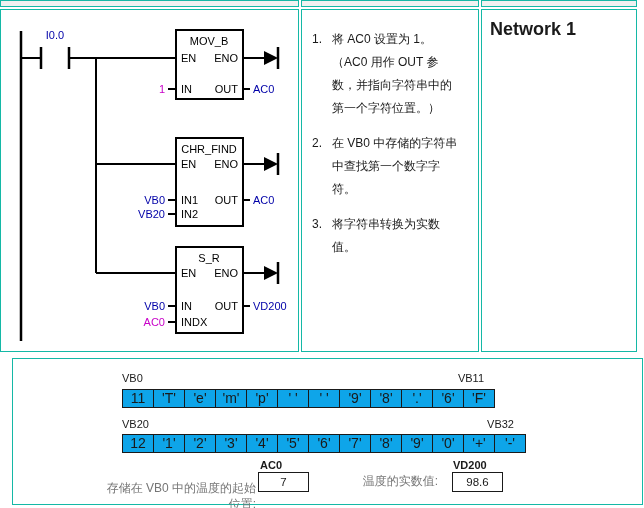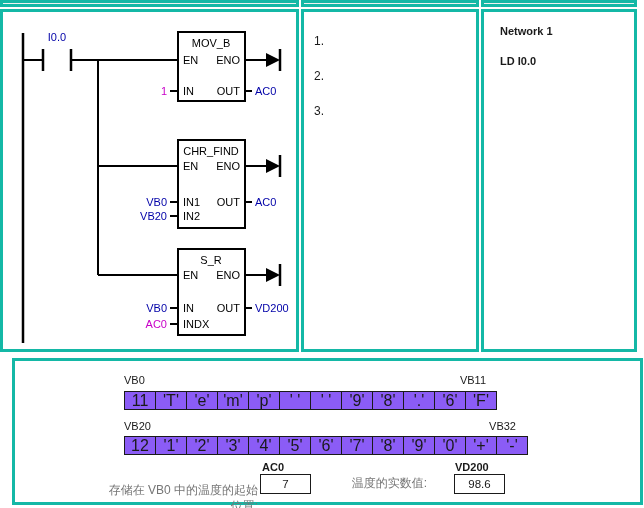--- a/index.html
+++ b/index.html
@@ -1,44 +1,44 @@
 <!DOCTYPE html>
 <html><head>
 <meta charset="utf-8">
 <style>
   html,body{margin:0;padding:0;background:#fff;}
   body{width:644px;height:508px;position:relative;overflow:hidden;
        font-family:"Liberation Sans","DejaVu Sans",sans-serif;color:#1a1a1a;}
-  .cell{position:absolute;border:3px solid #14b8a6;background:#fff;box-sizing:border-box;}
+  .cell{position:absolute;border:1px solid #14b8a6;background:#fff;box-sizing:border-box;}
   .strip{background:#f0f0f0;}
   
   #strip-a{left:0;top:0;width:299px;height:7px;}
   #strip-b{left:301px;top:0;width:178px;height:7px;}
   #strip-c{left:481px;top:0;width:156px;height:7px;}
   
   #cell-ladder{left:0;top:9px;width:299px;height:343px;}
   #cell-notes{left:301px;top:9px;width:178px;height:343px;padding:18px 6px 0 10px;}
   #cell-code{left:481px;top:9px;width:156px;height:343px;padding:8px 10px 0 8px;}
   
   #cell-memory{left:12px;top:358px;width:631px;height:147px;}
 
   
   .note{display:flex;margin-bottom:12px;font-size:12px;line-height:23px;}
   .note .num{width:20px;flex:none;}
   .note .txt{white-space:pre-wrap;width:142px;}
 
   
-  #cell-code p{margin:0 0 7px 8px;font-size:11px;font-weight:bold;line-height:23px;}
+  #cell-code p{margin:0 0 7px 0;font-size:18px;font-weight:bold;line-height:23px;}
 
   
   .mem-label-row{position:absolute;display:flex;justify-content:space-between;
                  font-size:11px;color:#1a1a1a;}
   .mem-table{position:absolute;display:flex;}
   .mem-cell{width:30px;height:17px;border:1px solid #1a1a1a;margin-left:-1px;
-            font-size:16px;line-height:17px;text-align:center;background:#8b5cf6;flex:none;}
+            font-size:14px;line-height:17px;text-align:center;background:#0ea5e9;flex:none;}
   .mem-cell:first-child{margin-left:0;}
   .caption{position:absolute;color:#757575;font-size:12px;line-height:16px;
            text-align:right;white-space:pre-wrap;}
   .reg-label{position:absolute;font-size:11px;font-weight:bold;color:#1a1a1a;}
   .reg-box{position:absolute;width:51px;height:20px;border:1px solid #1a1a1a;
            box-sizing:border-box;font-size:11.5px;line-height:18px;text-align:center;background:#fff;}
 
   
   text{font-family:"Liberation Sans","DejaVu Sans",sans-serif;font-size:11px;fill:#000;}
   .op{fill:#0000A8;}
@@ -111,32 +111,40 @@
     <text x="180" y="316">INDX</text>
     <path d="M242,263 H266" stroke="#000" stroke-width="2" fill="none"></path>
     <polygon points="263,256 277,263 263,270" fill="#000"></polygon>
     <path d="M277,252 V274" stroke="#000" stroke-width="2.5" fill="none"></path>
   </svg>
 </div>
 
 <div id="cell-notes" class="cell">
   <div class="note">
     <span class="num">1.</span>
+    <span class="txt">将 AC0 设置为 1。
+（AC0 用作 OUT 参
+数，并指向字符串中的
+第一个字符位置。）</span>
   </div>
   <div class="note">
     <span class="num">2.</span>
+    <span class="txt">在 VB0 中存储的字符串
+中查找第一个数字字
+符。</span>
   </div>
   <div class="note">
     <span class="num">3.</span>
+    <span class="txt">将字符串转换为实数
+值。</span>
   </div>
 </div>
 
 <div id="cell-code" class="cell">
   <p>Network 1</p>
-  <p>LD I0.0</p>
 </div>
 
 <div id="cell-memory" class="cell">
 
   <div class="mem-label-row" style="left:109px;top:13px;width:362px;">
     <span>VB0</span>
     <span>VB11</span>
   </div>
   <div class="mem-table" style="left:109px;top:30px;">
     <div class="mem-cell">11</div>
@@ -171,16 +179,16 @@
     <div class="mem-cell">'0'</div>
     <div class="mem-cell">'+'</div>
     <div class="mem-cell">'-'</div>
   </div>
 
   <div class="caption" style="left:43px;top:105px;width:200px;margin-top:16px;">存储在 VB0 中的温度的起始
 位置:</div>
   <div class="reg-label" style="left:247px;top:100px;">AC0</div>
   <div class="reg-box" style="left:245px;top:113px;">7</div>
 
-  <div class="caption" style="left:262px;top:114px;width:150px;">温度的实数值:</div>
+  <div class="caption" style="left:275px;top:114px;width:150px;">温度的实数值:</div>
   <div class="reg-label" style="left:440px;top:100px;">VD200</div>
   <div class="reg-box" style="left:439px;top:113px;text-align:center;">98.6</div>
 </div>
 
 </body></html>

